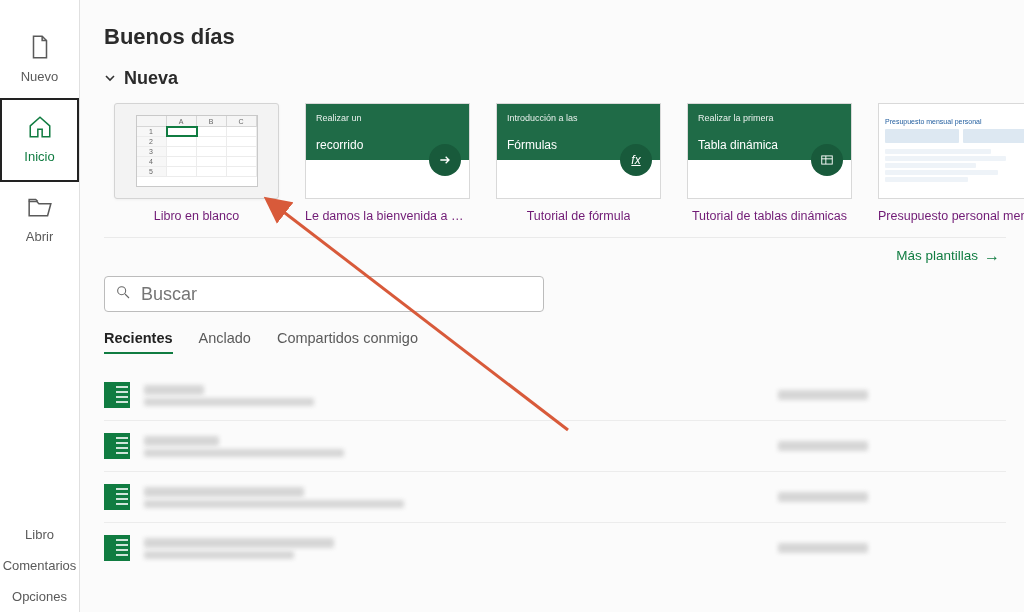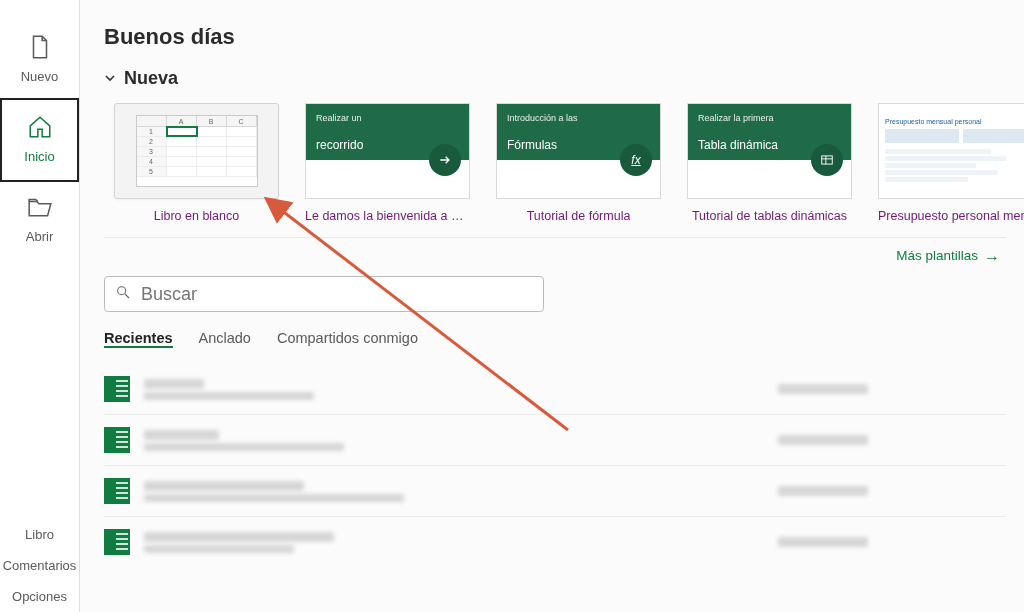--- a/index.html
+++ b/index.html
@@ -106,21 +106,21 @@
     width: 440px; height: 36px;
     border: 1px solid #bcbcbc; border-radius:4px;
     background:#fff; display:flex; align-items:center; padding:0 10px; gap:10px;
   }
   .search-box input {
     border:none; outline:none; flex:1; font-size:18px; color:#555; background:transparent;
   }
 
   
   .tabs { display:flex; gap:26px; border-bottom: none; margin-bottom: 16px; }
-  .tab { font-size:14.5px; color:#5a5a5a; padding-bottom:0; cursor:pointer;}
+  .tab { font-size:14.5px; color:#5a5a5a; padding-bottom:6px; cursor:pointer;}
   .tab.active { color:#222; font-weight:600; border-bottom: 2px solid #107c41; }
 
   
   .file-headers { display:flex; padding: 0 8px 10px 28px; color:#5a5a5a; font-size:13px; }
   .file-headers .col-name { flex:1; }
   .file-headers .col-date { width:220px; }
   .doc-icon-col { width:28px; display:flex; justify-content:flex-start; align-items:flex-start;}
   .file-list {}
   .file-row { display:flex; align-items:center; padding:12px 8px 12px 0; border-top:1px solid #ececec; cursor:pointer;}
   .file-row:first-child { border-top: none; }

